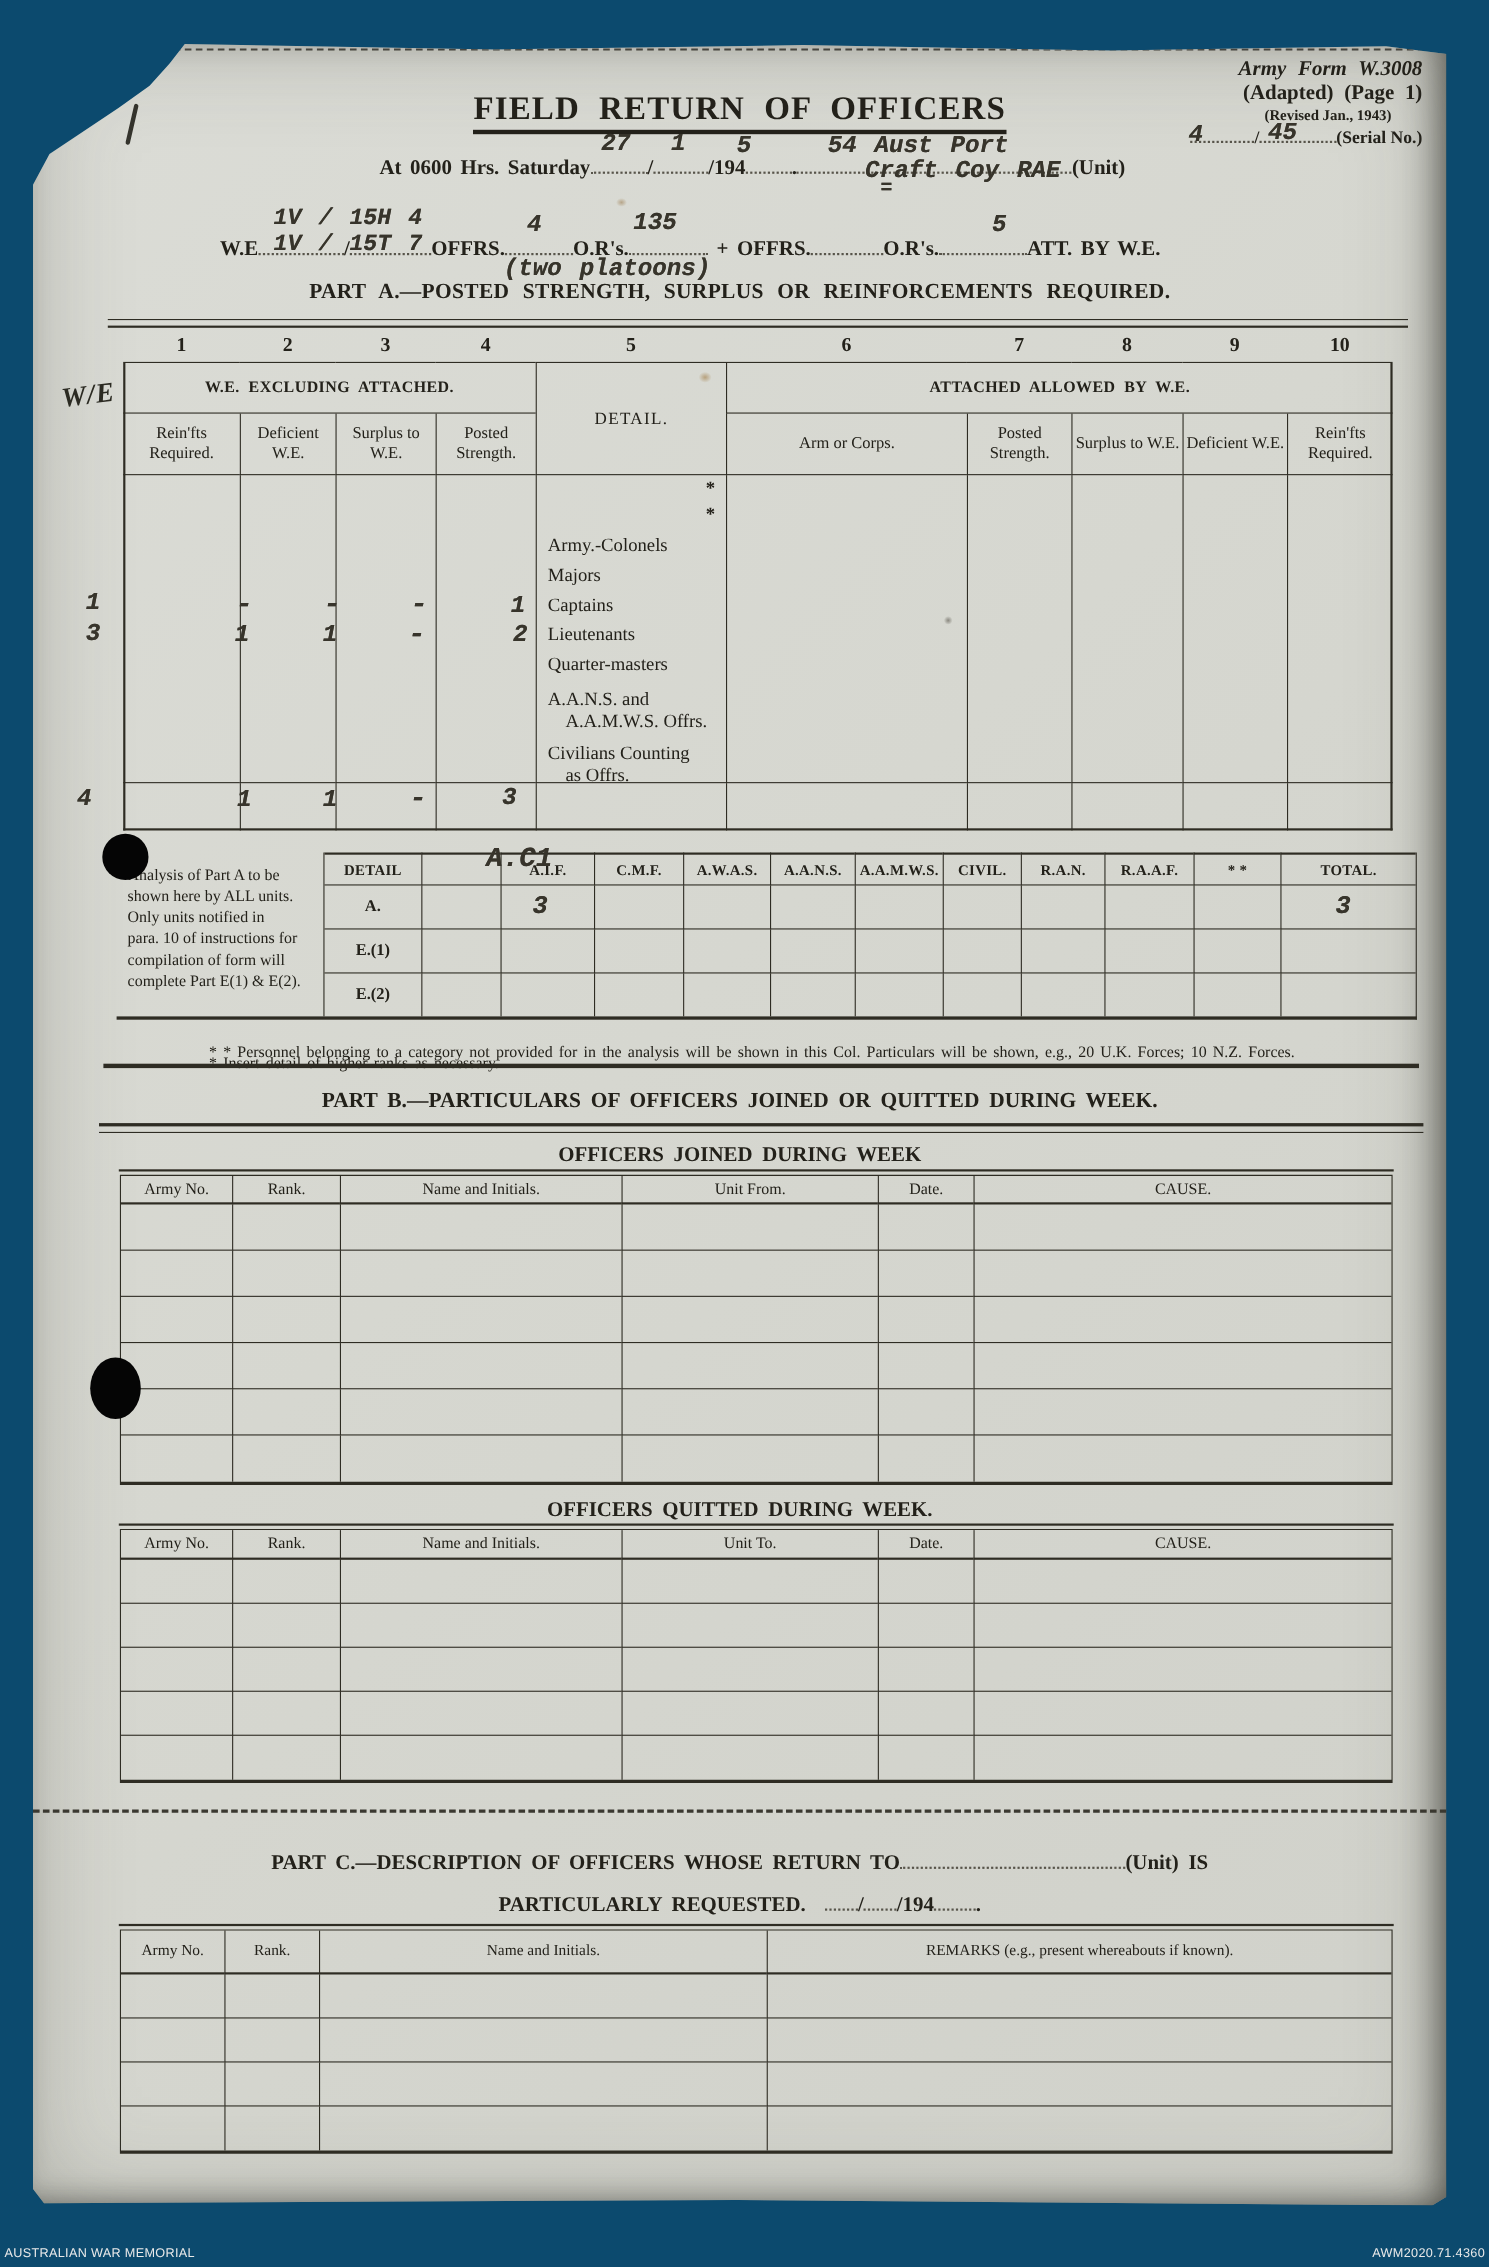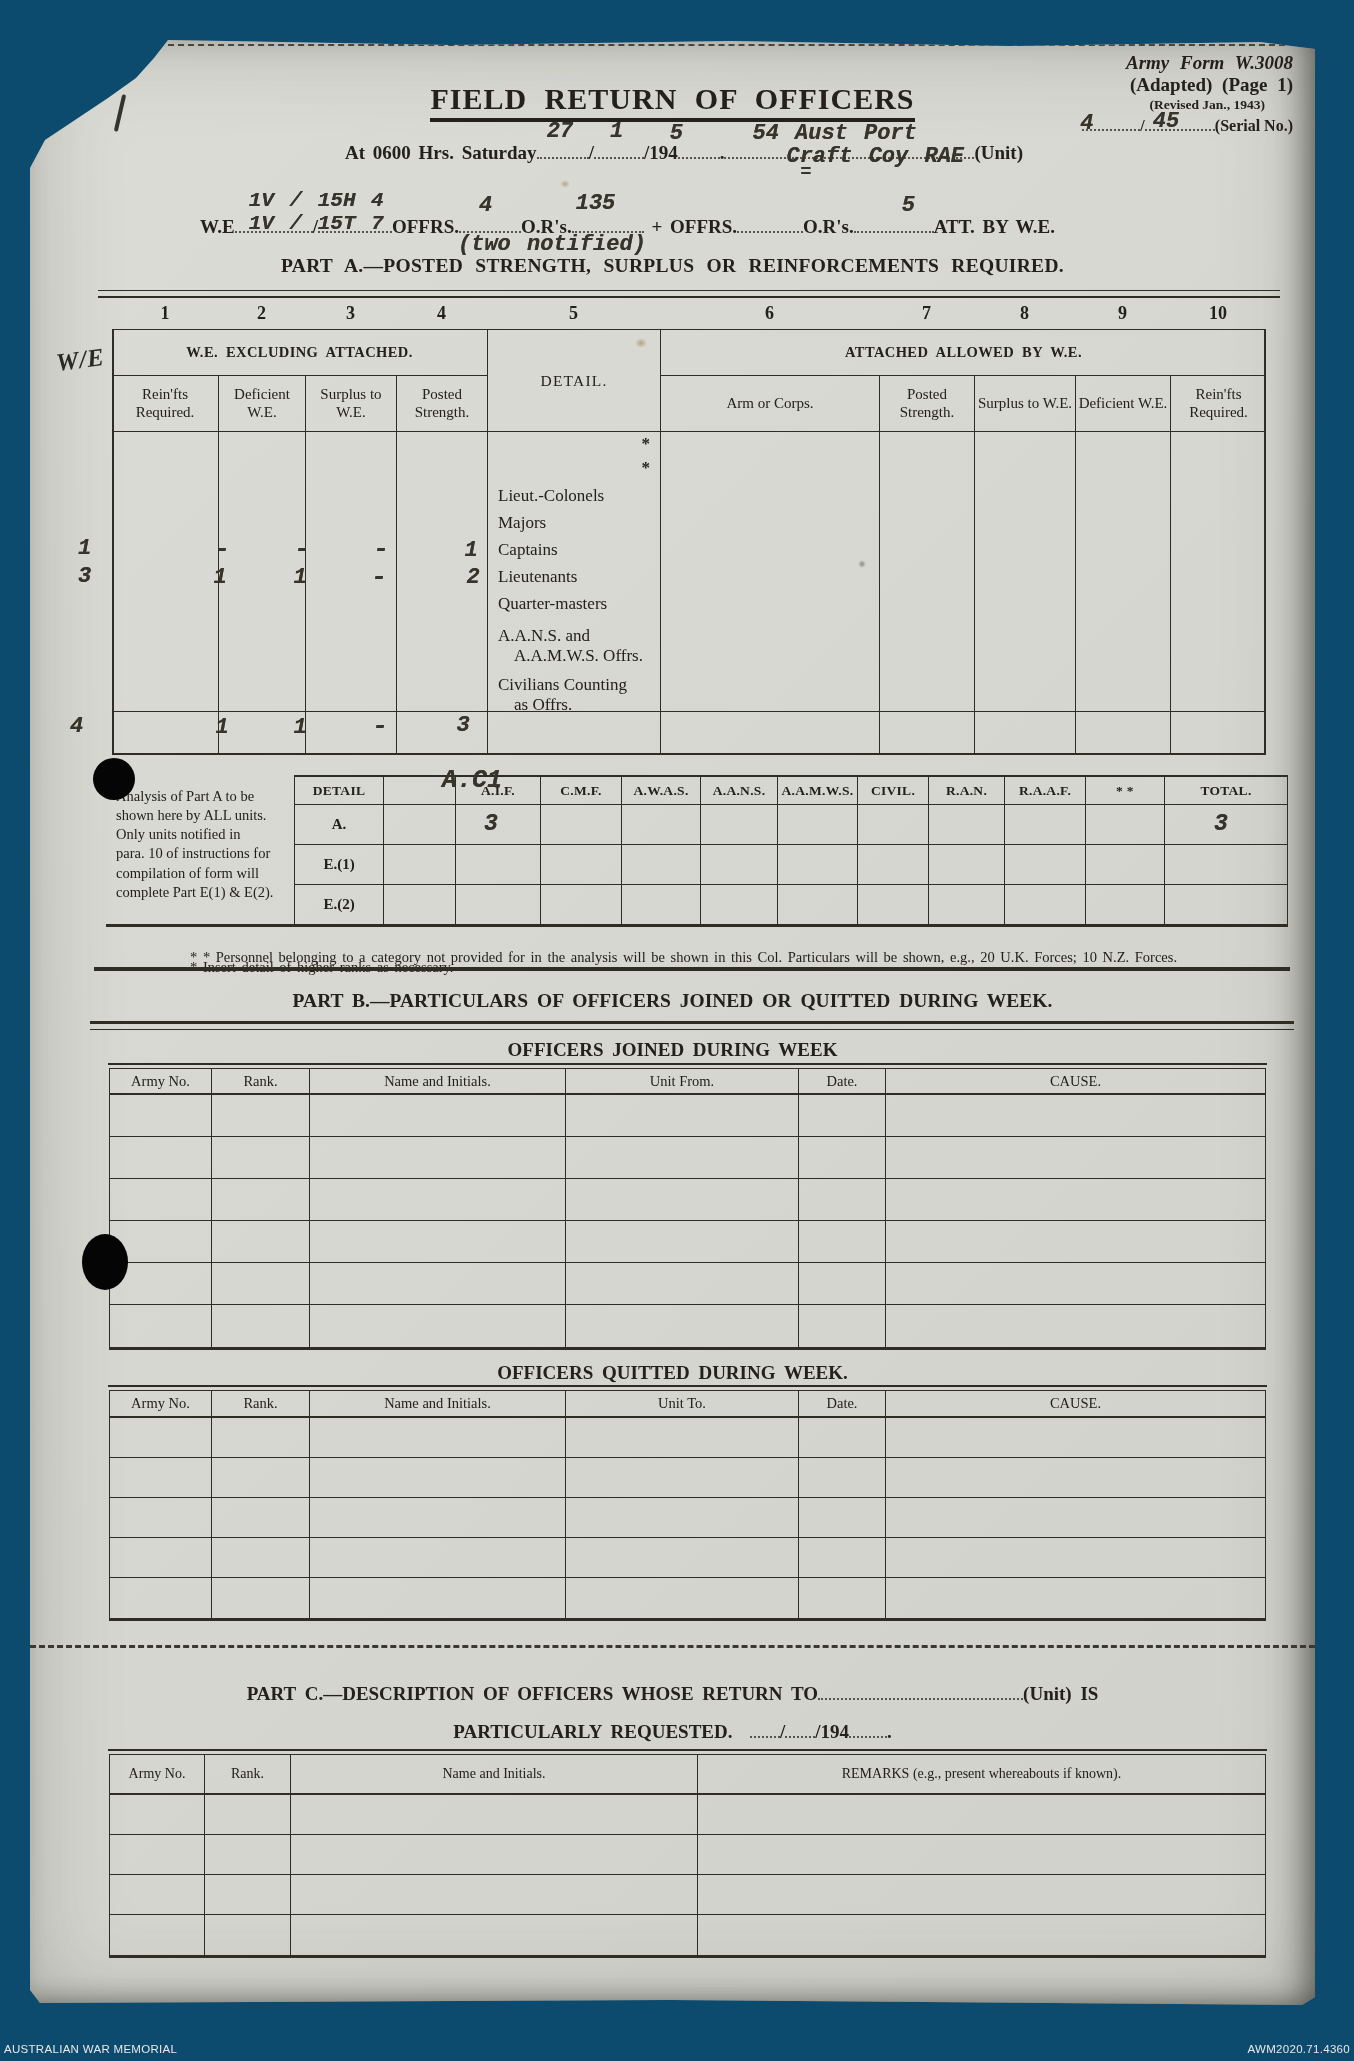--- a/index.html
+++ b/index.html
@@ -158,21 +158,21 @@
       <span>W.E</span><span class="dots" style="width:78px;">
         <span class="typed over" style="left:14px;top:-28px;font-size:21px;">1V / 15H 4</span>
         <span class="typed over" style="left:14px;top:-5px;font-size:21px;">1V / 15T 7</span>
       </span><span>/</span><span class="dots" style="width:74px;"></span><span>OFFRS.</span><span class="dots" style="width:62px;">
         <span class="typed over t22" style="left:20px;top:-24px;">4</span>
       </span><span>O.R's.</span><span class="dots" style="width:72px;">
         <span class="typed over t22" style="left:4px;top:-26px;">135</span>
       </span>&nbsp;<span>+</span>&nbsp;<span>OFFRS.</span><span class="dots" style="width:66px;"></span><span>O.R's.</span><span class="dots" style="width:80px;">
         <span class="typed over t22" style="left:48px;top:-24px;">5</span>
       </span><span>ATT.  BY  W.E.</span>
-      <span class="typed over" style="left:258px;top:16px;font-size:22px;">(two notified)</span>
+      <span class="typed over" style="left:258px;top:16px;font-size:22px;">(two platoons)</span>
     </div>
 
     <div id="pa-heading">PART A.—POSTED STRENGTH, SURPLUS OR REINFORCEMENTS REQUIRED.</div>
 
     <div id="we-margin-note">W/E</div>
     <span class="typed margin-typed" style="left:48px;top:496px;">1</span>
     <span class="typed margin-typed" style="left:48px;top:524px;">3</span>
     <span class="typed margin-typed" style="left:40px;top:674px;">4</span>
 
     <div id="pa-table">
@@ -202,21 +202,21 @@
       <div class="c pa-sub bl bb" style="grid-area:3/9;">Deficient W.E.</div>
       <div class="c pa-sub bl bb" style="grid-area:3/10;">Rein'fts Required.</div>
 
       <div class="c bb" style="grid-area:4/1;"></div>
       <div class="c bl bb" style="grid-area:4/2;"></div>
       <div class="c bl bb" style="grid-area:4/3;"></div>
       <div class="c bl bb" style="grid-area:4/4;"></div>
       <div id="pa-detail-body" class="bl bb" style="grid-area:4/5;">
           <div class="ast">*</div>
           <div class="ast">*</div>
-          <div class="dline">Lieut.-Colonels</div>
+          <div class="dline">Army.-Colonels</div>
           <div class="dline">Majors</div>
           <div class="dline">Captains</div>
           <div class="dline">Lieutenants</div>
           <div class="dline">Quarter-masters</div>
           <div class="dline two gap">A.A.N.S.  and</div>
           <div class="dline two ind">A.A.M.W.S. Offrs.</div>
           <div class="dline two gap">Civilians  Counting</div>
           <div class="dline two ind">as Offrs.</div>
         </div>
       <div class="c bl bb" style="grid-area:4/6;"></div>

